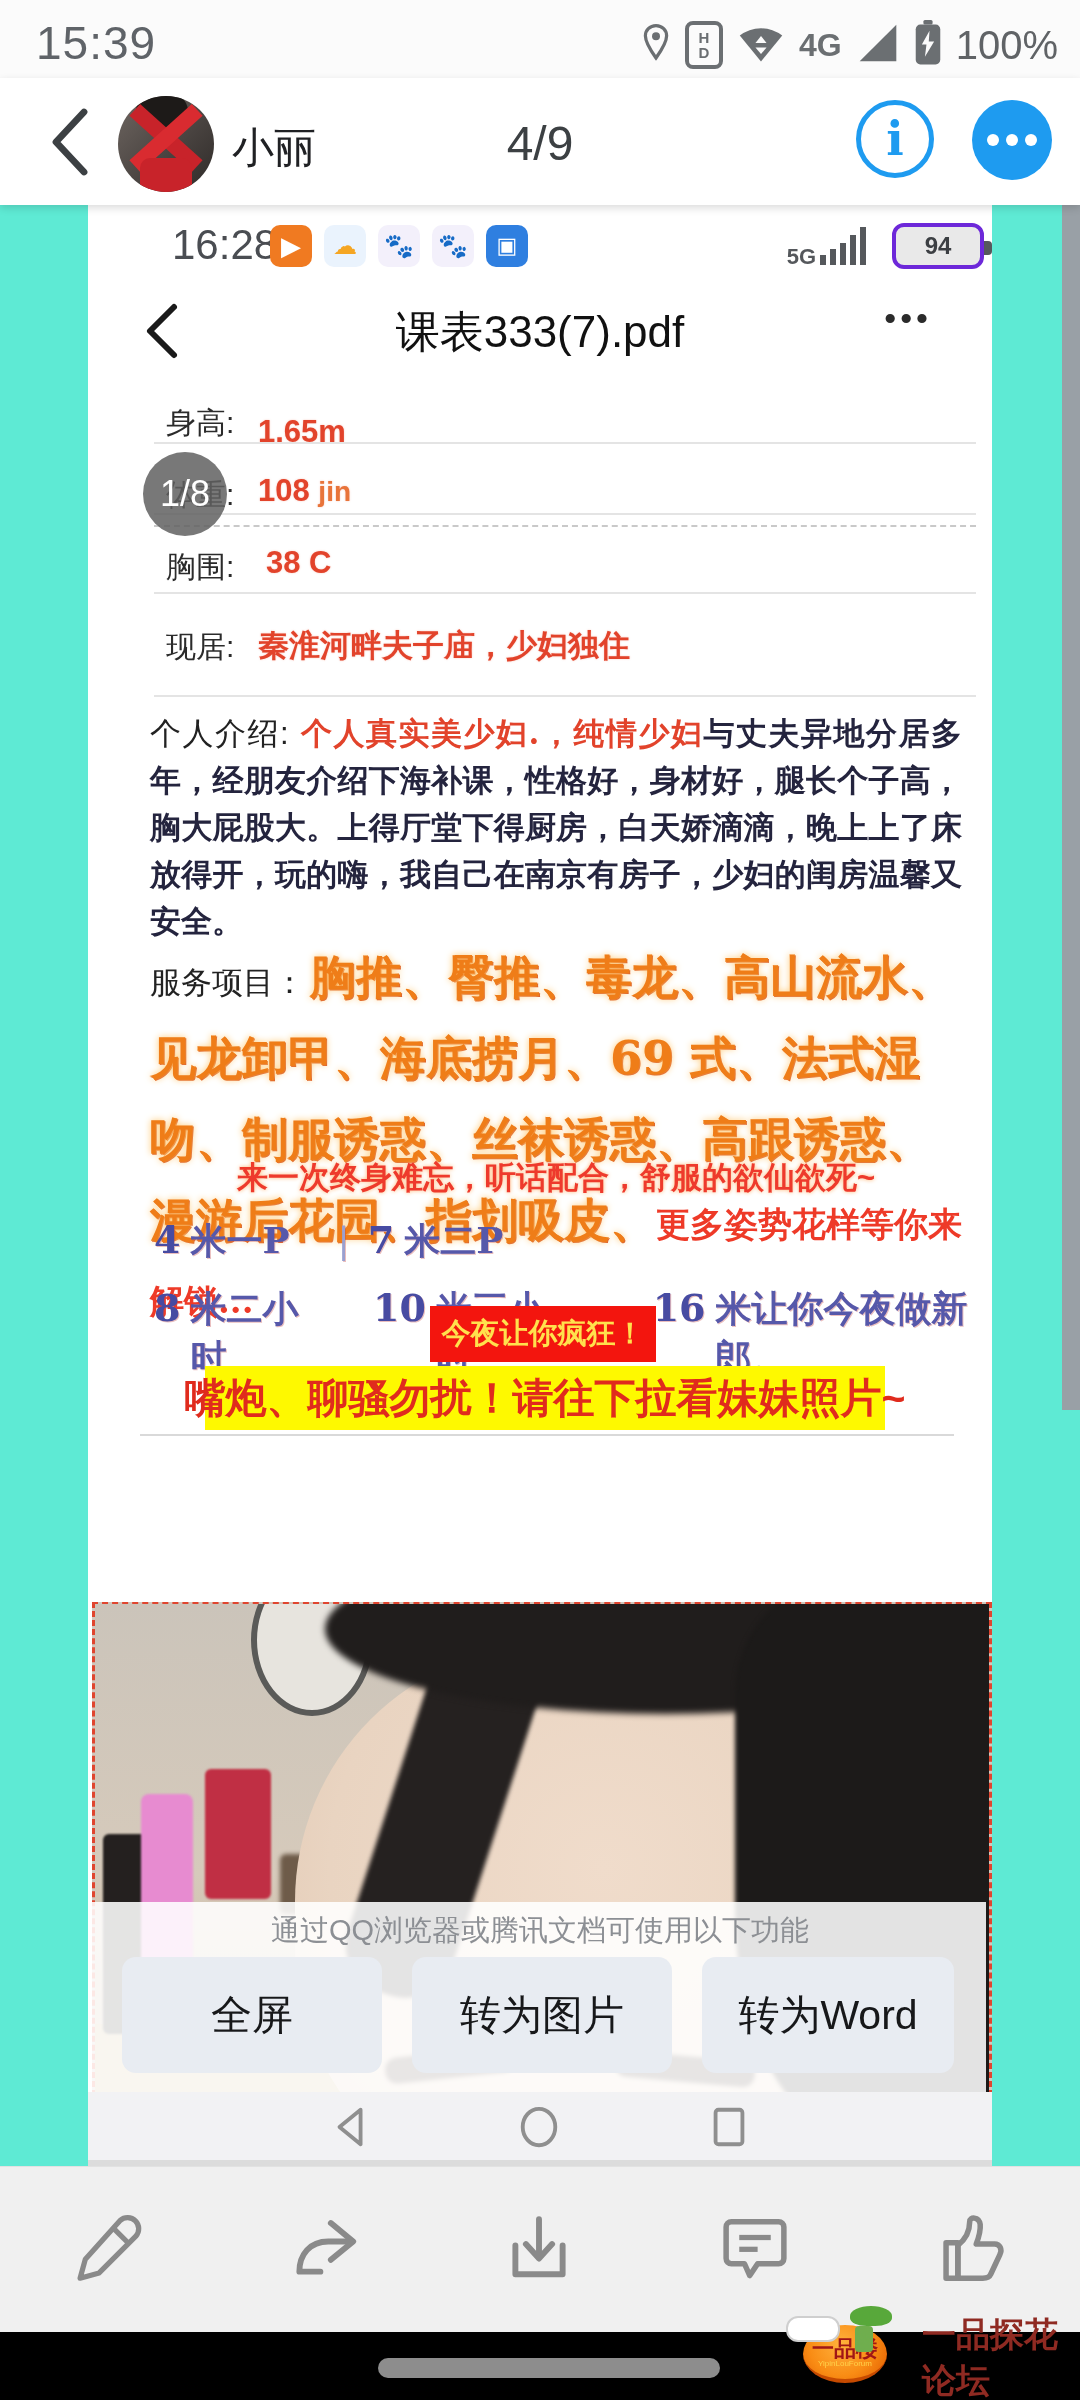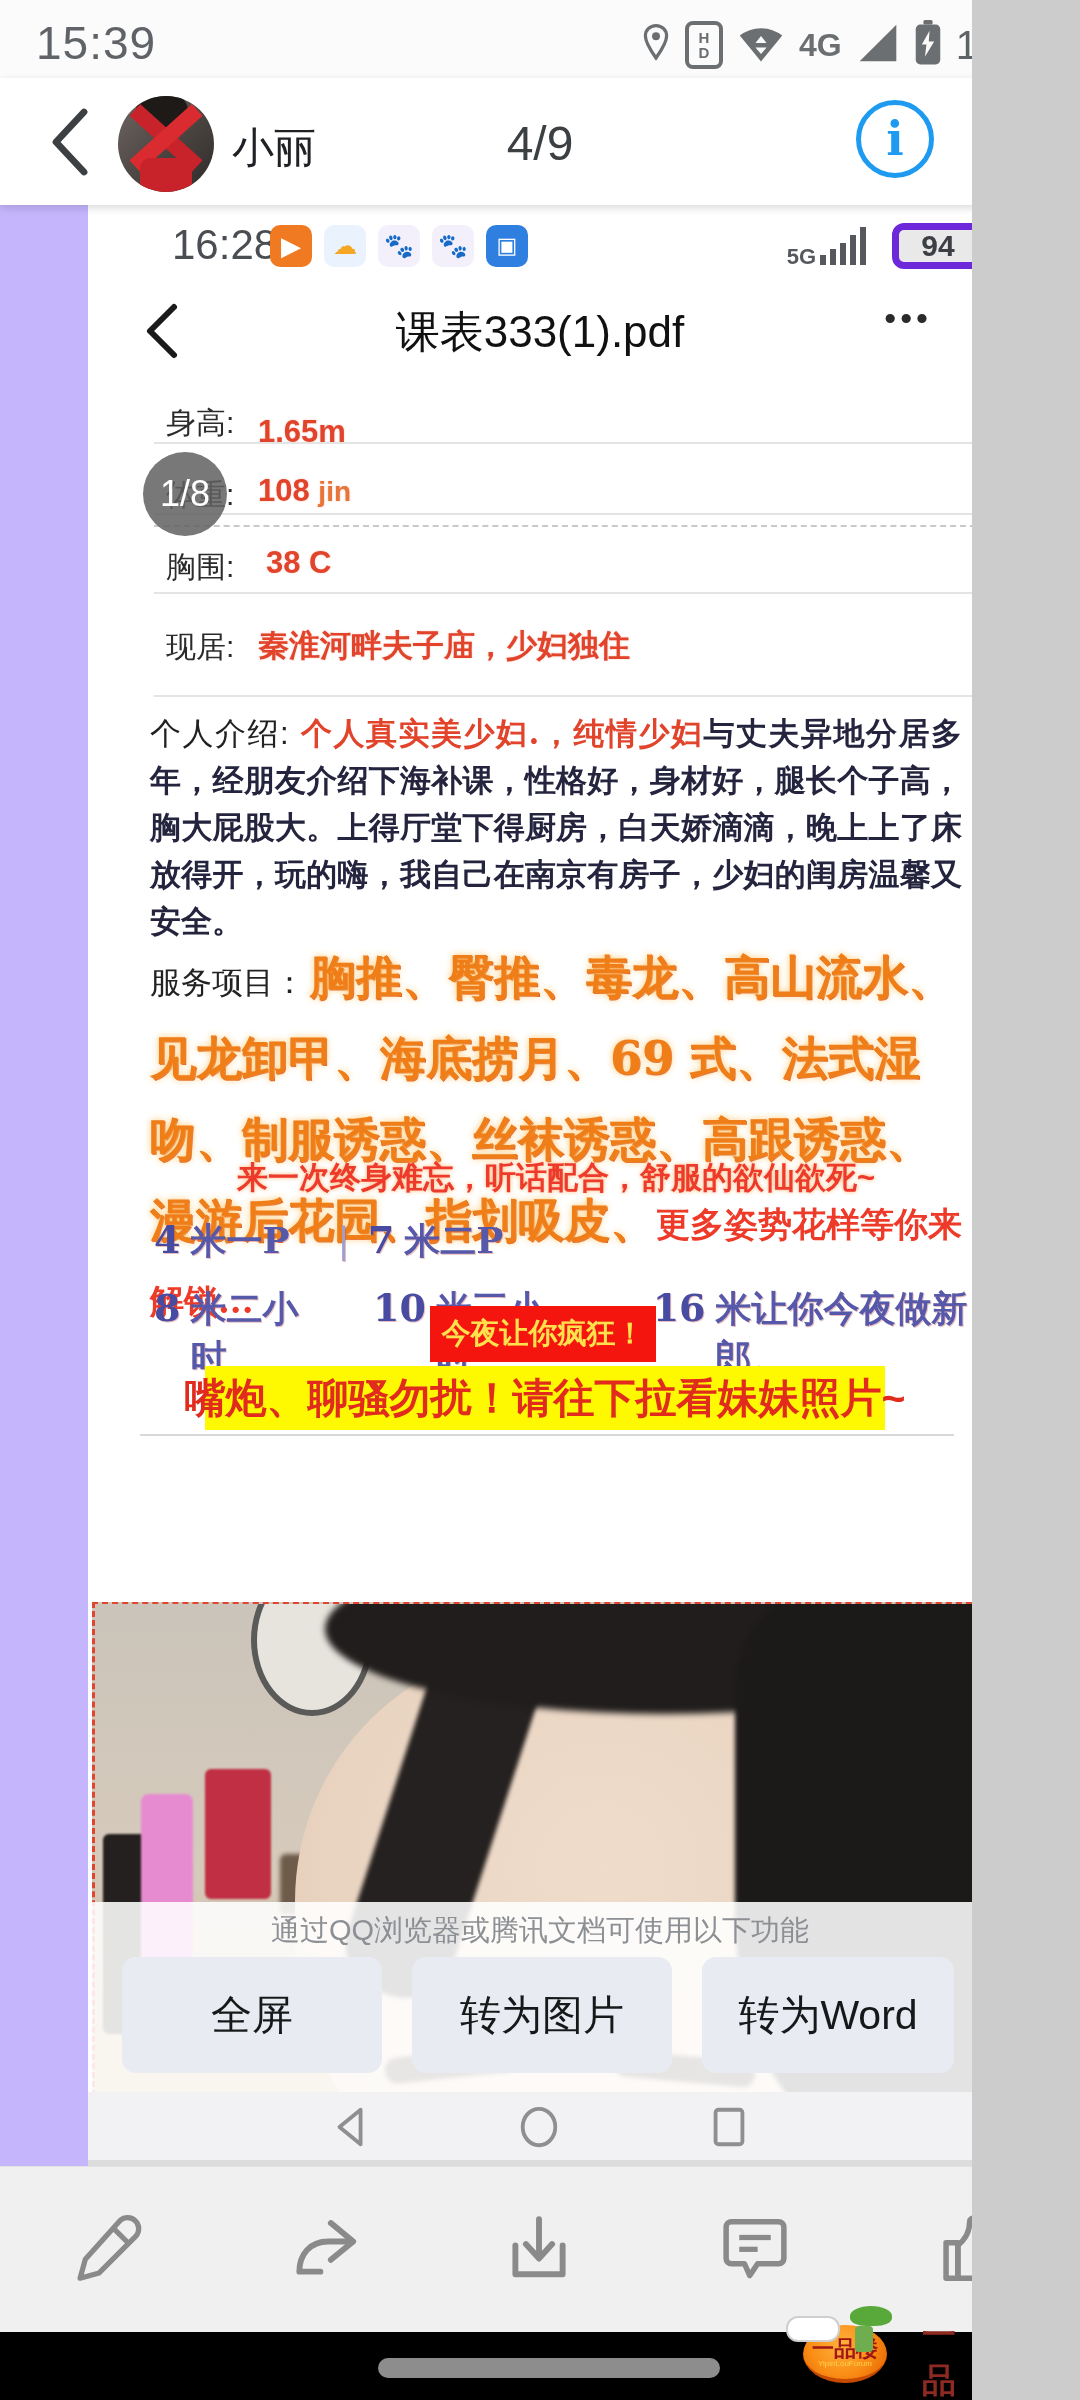--- a/index.html
+++ b/index.html
@@ -1,16 +1,16 @@
 <!DOCTYPE html>
 <html><head>
 <meta charset="utf-8">
 <style>
   html,body{margin:0;padding:0;background:#ccc;}
-  #screen{position:relative;width:972px;height:2400px;background:#c4b5fd;overflow:hidden;
+  #screen{position:relative;width:1080px;height:2400px;background:#5eead4;overflow:hidden;
           font-family:"Liberation Sans",sans-serif;}
   .abs{position:absolute;}
 
   
   #status-outer{left:0;top:0;width:1080px;height:78px;background:#fbfbfb;}
   #status-time{left:36px;top:16px;font-size:46px;color:#5f6368;letter-spacing:1px;}
   #status-icons{right:22px;top:20px;display:flex;align-items:center;gap:14px;color:#6b6f72;}
   .hd-badge{width:30px;height:40px;border:4px solid #6b6f72;border-radius:8px;display:flex;flex-direction:column;
             align-items:center;justify-content:center;font-size:15px;font-weight:bold;line-height:15px;color:#6b6f72;}
   #status-batt-label{font-size:40px;color:#606366;}
@@ -43,23 +43,23 @@
   #inner-time{left:70px;top:12px;font-size:42px;color:#4a4d52;font-weight:500;margin-left:14px;}
   #inner-apps{left:182px;top:16px;display:flex;gap:12px;}
   .app-ic{width:42px;height:42px;border-radius:10px;display:flex;align-items:center;justify-content:center;
           font-size:26px;color:#fff;}
   .app-play{background:#f07a21;}
   .app-weather{background:#eaf3fd;color:#f5a623;font-size:24px;}
   .app-paw{background:#f3f0fb;color:#5b4fc0;font-size:24px;}
   .app-notes{background:#2f7fe0;font-size:22px;}
   #inner-net{right:120px;top:14px;display:flex;align-items:flex-end;gap:4px;}
   #inner-5g{font-size:22px;font-weight:bold;color:#55585c;line-height:20px;text-align:center;}
-  #inner-batt{right:8px;top:14px;width:92px;height:46px;border:7px solid #6d28d9;border-radius:12px;box-sizing:border-box;
+  #inner-batt{right:8px;top:14px;width:92px;height:46px;border:4px solid #6d28d9;border-radius:12px;box-sizing:border-box;
               background:#e9e9e9;display:flex;align-items:center;justify-content:center;
-              font-size:30px;font-weight:bold;color:#3c3f43;}
+              font-size:24px;font-weight:bold;color:#3c3f43;}
   #inner-batt:after{content:"";position:absolute;right:-12px;top:14px;width:8px;height:14px;background:#55585c;border-radius:0 4px 4px 0;}
 
   #pdf-header{left:0;top:80px;width:904px;height:88px;background:#fff;}
   #pdf-back{left:48px;top:16px;width:50px;height:60px;}
   #pdf-title{left:0;top:18px;width:904px;text-align:center;font-size:44px;color:#111;}
   #pdf-menu{right:60px;top:14px;font-size:34px;color:#2b2b2b;letter-spacing:4px;}
 
   .row-label{font-size:30px;color:#2b2b2b;}
   .row-val{font-size:31px;font-weight:bold;color:#e2432b;text-shadow:0 0 2px rgba(235,90,55,.35);}
   .divider{height:2px;background:#e4e4e4;left:66px;width:822px;}
@@ -236,21 +236,21 @@
         <span>94</span>
       </div>
     </div>
 
     <div class="abs" id="pdf-header">
       <div class="abs" id="pdf-back">
         <svg width="50" height="60" viewBox="0 0 25 30">
             <polyline points="19,3 7,15 19,27" fill="none" stroke="#1a1a1a" stroke-width="3" stroke-linecap="round" stroke-linejoin="round"></polyline>
           </svg>
       </div>
-      <div class="abs" id="pdf-title">课表333(1).pdf</div>
+      <div class="abs" id="pdf-title">课表333(7).pdf</div>
       <div class="abs" id="pdf-menu">•••</div>
     </div>
 
     <div class="abs row-label" style="left:78px;top:198px;">身高:</div>
     <div class="abs row-val" style="left:170px;top:209px;">1.65m</div>
     <div class="abs divider" style="top:237px;"></div>
 
     <div class="abs row-label" style="left:78px;top:270px;">体重:</div>
     <div class="abs row-val" style="left:170px;top:268px;">
       <span>108</span>

